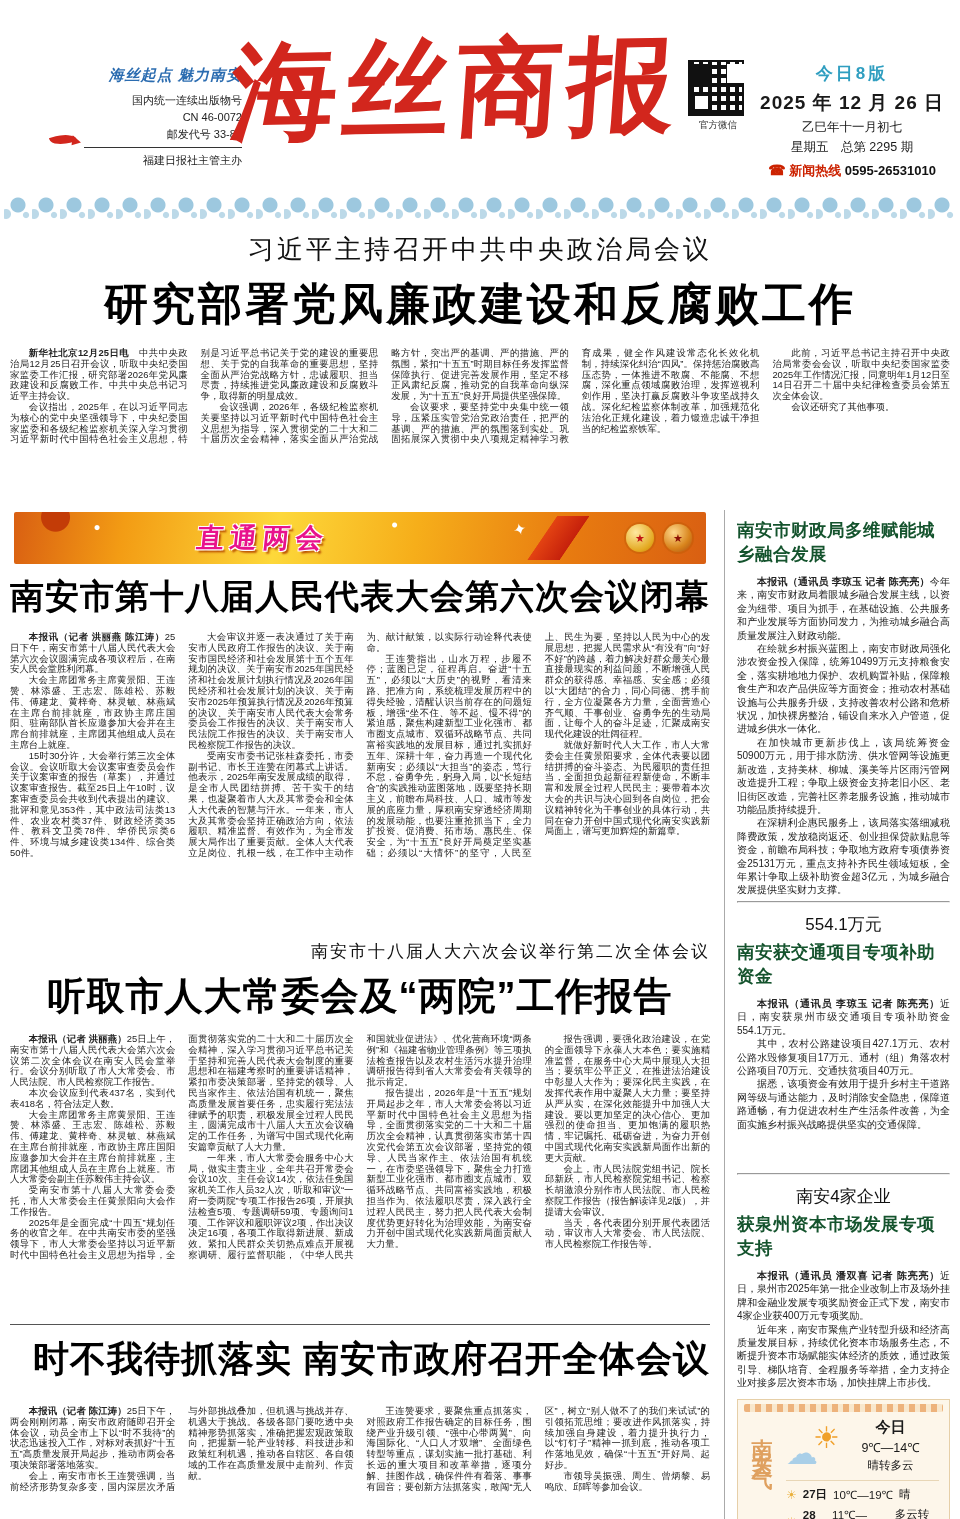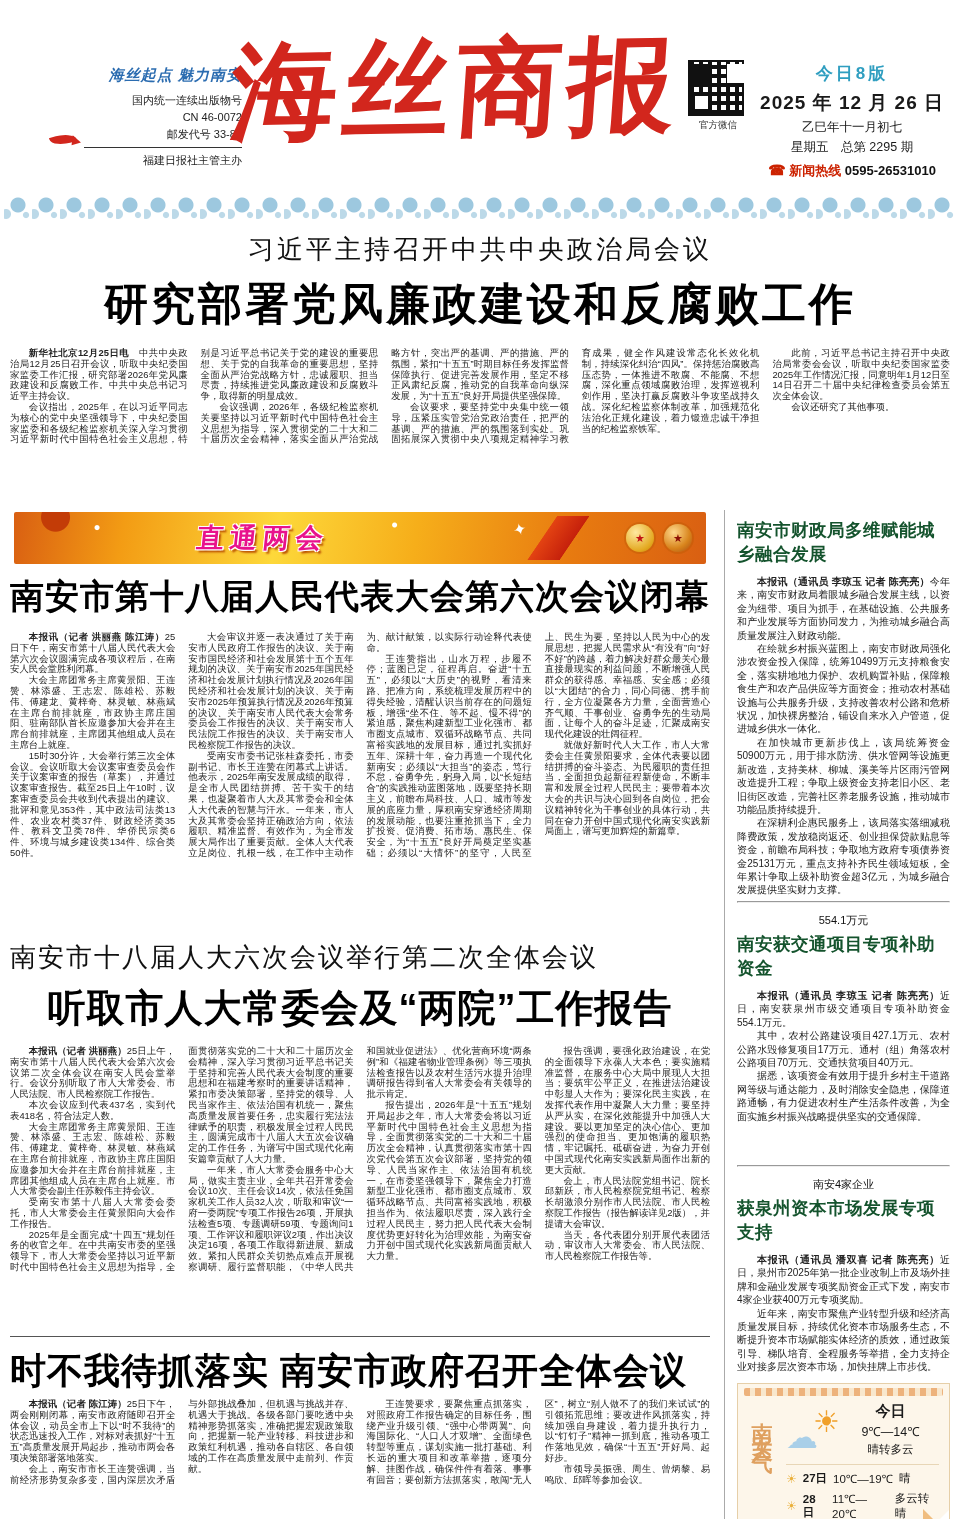--- a/index.html
+++ b/index.html
@@ -75,32 +75,32 @@
   .emblem { position:absolute; top:12px; width:28px; height:28px; border-radius:50%; display:flex; align-items:center; justify-content:center; font-size:11px; box-shadow:0 0 0 2px rgba(180,90,0,.35); }
   .emblem-nat { right:52px; background:radial-gradient(circle at 35% 30%, #ffe9a0, #e3a81f 70%, #b67d0c); color:#c01414; }
   .emblem-cppcc { right:14px; background:radial-gradient(circle at 35% 30%, #ffd98c, #d8841c 60%, #a84c10); color:#8c1004; }
   .dove { position:absolute; right:180px; top:8px; color:#fff; font-size:16px; transform:rotate(-15deg); }
 
   
   .closing-headline { text-align:center; font-size:34px; font-weight:bold; letter-spacing:1px; color:#000; margin:4px 0 12px; }
   .closing-body { height:292px; }
 
   
-  .plenary-kicker { text-align:left; font-size:26px; letter-spacing:2px; margin-top:16px; color:#111; }
+  .plenary-kicker { text-align:right; font-size:17px; letter-spacing:2px; margin-top:16px; color:#111; }
   .plenary-headline { text-align:center; font-size:38px; font-weight:bold; letter-spacing:1px; color:#000; margin:8px 0 12px; }
   .plenary-body { height:278px; }
 
   
   .gov-rule { margin:12px 0 10px; border-top:1.5px solid #555; }
-  .gov-headline { text-align:left; font-size:36px; font-weight:bold; letter-spacing:1px; color:#000; margin:0 0 3px; }
+  .gov-headline { text-align:right; font-size:36px; font-weight:bold; letter-spacing:1px; color:#000; margin:0 0 22px; }
   .gov-body { height:126px; }
 
   
   .side-art { padding-top:8px; }
-  .side-kicker { text-align:center; font-size:11px; color:#111; margin-bottom:4px; }
+  .side-kicker { text-align:center; font-size:17px; color:#111; margin-bottom:4px; }
   .side-headline { text-align:left; font-size:17.5px; font-weight:bold; letter-spacing:.5px; color:#14532d; margin-bottom:9px; }
   .side-body .para { font-size:10px; line-height:13.4px; }
   .fin-body { height:318px; }
   .tra-body { height:168px; }
   .cap-body { height:118px; }
   .side-rule { border-top:1px solid #999; margin:8px 0 2px; }
 
   
   .wx { position:relative; margin-top:12px; height:152px; background:#fdf6ea; border:1px solid #e6cfa8; display:flex; overflow:hidden; }
   .wx-dots { position:absolute; top:4px; left:6px; right:6px; height:8px; border-radius:2px;

